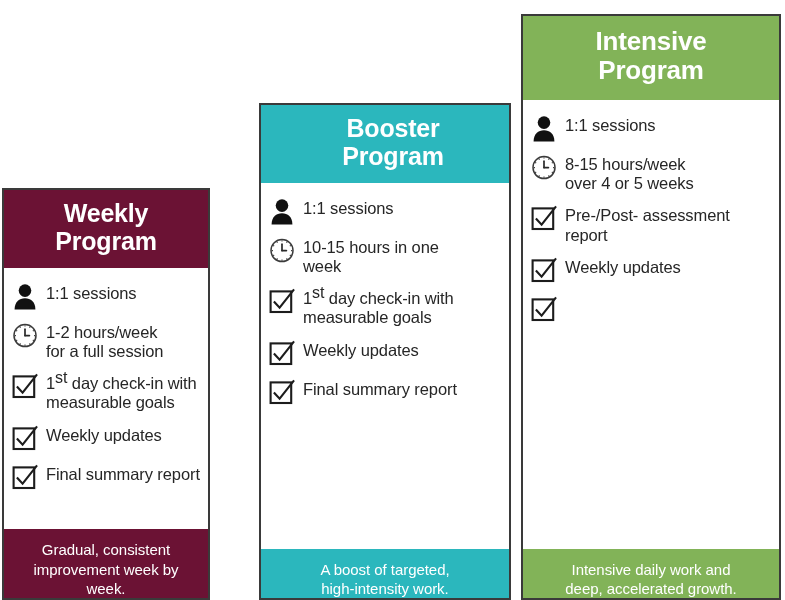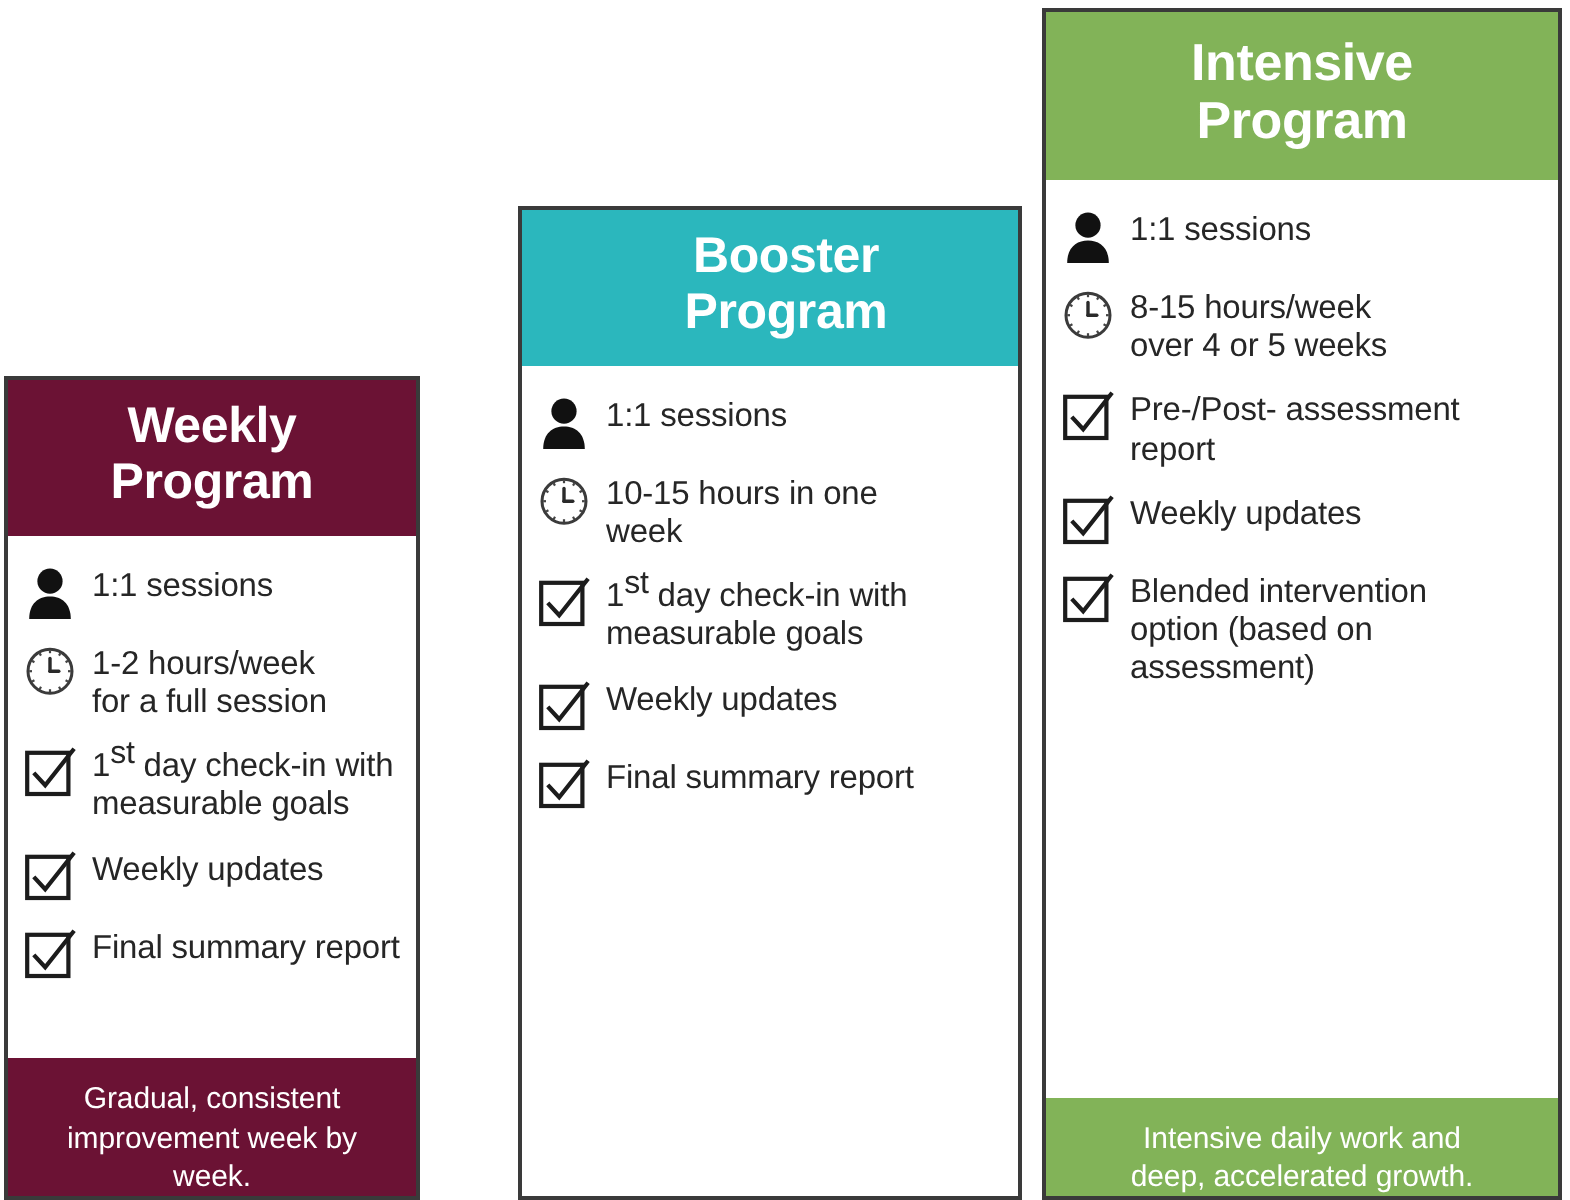--- a/index.html
+++ b/index.html
@@ -26,21 +26,21 @@
     bottom: 0;
     background: #ffffff;
     border: 2px solid #3a3a3a;
     display: flex;
     flex-direction: column;
     overflow: hidden;
   }
 
   .card-weekly   { left: 2px;   width: 208px; top: 188px; }
   .card-booster  { left: 259px; width: 252px; top: 103px; }
-  .card-intensive{ left: 521px; width: 260px; top: 4px;  }
+  .card-intensive{ left: 521px; width: 260px; top: 14px;  }
 
   
   .card-header {
     flex: 0 0 auto;
     padding: 9px 10px 13px;
     text-align: center;
     color: #ffffff;
     font-weight: bold;
     font-size: 25px;
     line-height: 1.12;
@@ -255,20 +255,24 @@
             <svg viewBox="0 0 26 27" xmlns="http://www.w3.org/2000/svg">
               <rect x="1.6" y="3.4" width="20.6" height="20.6" fill="none" stroke="#1c1c1c" stroke-width="2.1"></rect>
               <path d="M5.6 14.2 L10.6 19.6 L24.4 2.2" fill="none" stroke="#1c1c1c" stroke-width="2.1" stroke-linecap="square" stroke-linejoin="miter"></path>
             </svg>
           </span>
           <span class="feature-text">
             <div class="nowrap">Final summary report</div>
           </span>
         </div>
       </div>
+      <div class="card-footer" style="background: rgb(43, 183, 189);">
+        <div>A boost of targeted,</div>
+        <div>high-intensity work.</div>
+      </div>
     </div>
     <div class="card card-intensive">
       <div class="card-header" style="background: rgb(130, 179, 88);">
         <div>Intensive</div>
         <div>Program</div>
       </div>
       <div class="features">
         <div class="feature">
           <span class="feature-icon">
             <svg viewBox="0 0 26 27" xmlns="http://www.w3.org/2000/svg">
@@ -328,25 +332,20 @@
             <div class="nowrap">Weekly updates</div>
           </span>
         </div>
         <div class="feature">
           <span class="feature-icon">
             <svg viewBox="0 0 26 27" xmlns="http://www.w3.org/2000/svg">
               <rect x="1.6" y="3.4" width="20.6" height="20.6" fill="none" stroke="#1c1c1c" stroke-width="2.1"></rect>
               <path d="M5.6 14.2 L10.6 19.6 L24.4 2.2" fill="none" stroke="#1c1c1c" stroke-width="2.1" stroke-linecap="square" stroke-linejoin="miter"></path>
             </svg>
           </span>
-          <span class="feature-text">
-            <div class="nowrap">Blended intervention</div>
-            <div class="nowrap">option (based on</div>
-            <div class="nowrap">assessment)</div>
-          </span>
         </div>
       </div>
       <div class="card-footer" style="background: rgb(130, 179, 88);">
         <div>Intensive daily work and</div>
         <div>deep, accelerated growth.</div>
       </div>
     </div>
   </div>
 
 </body></html>

